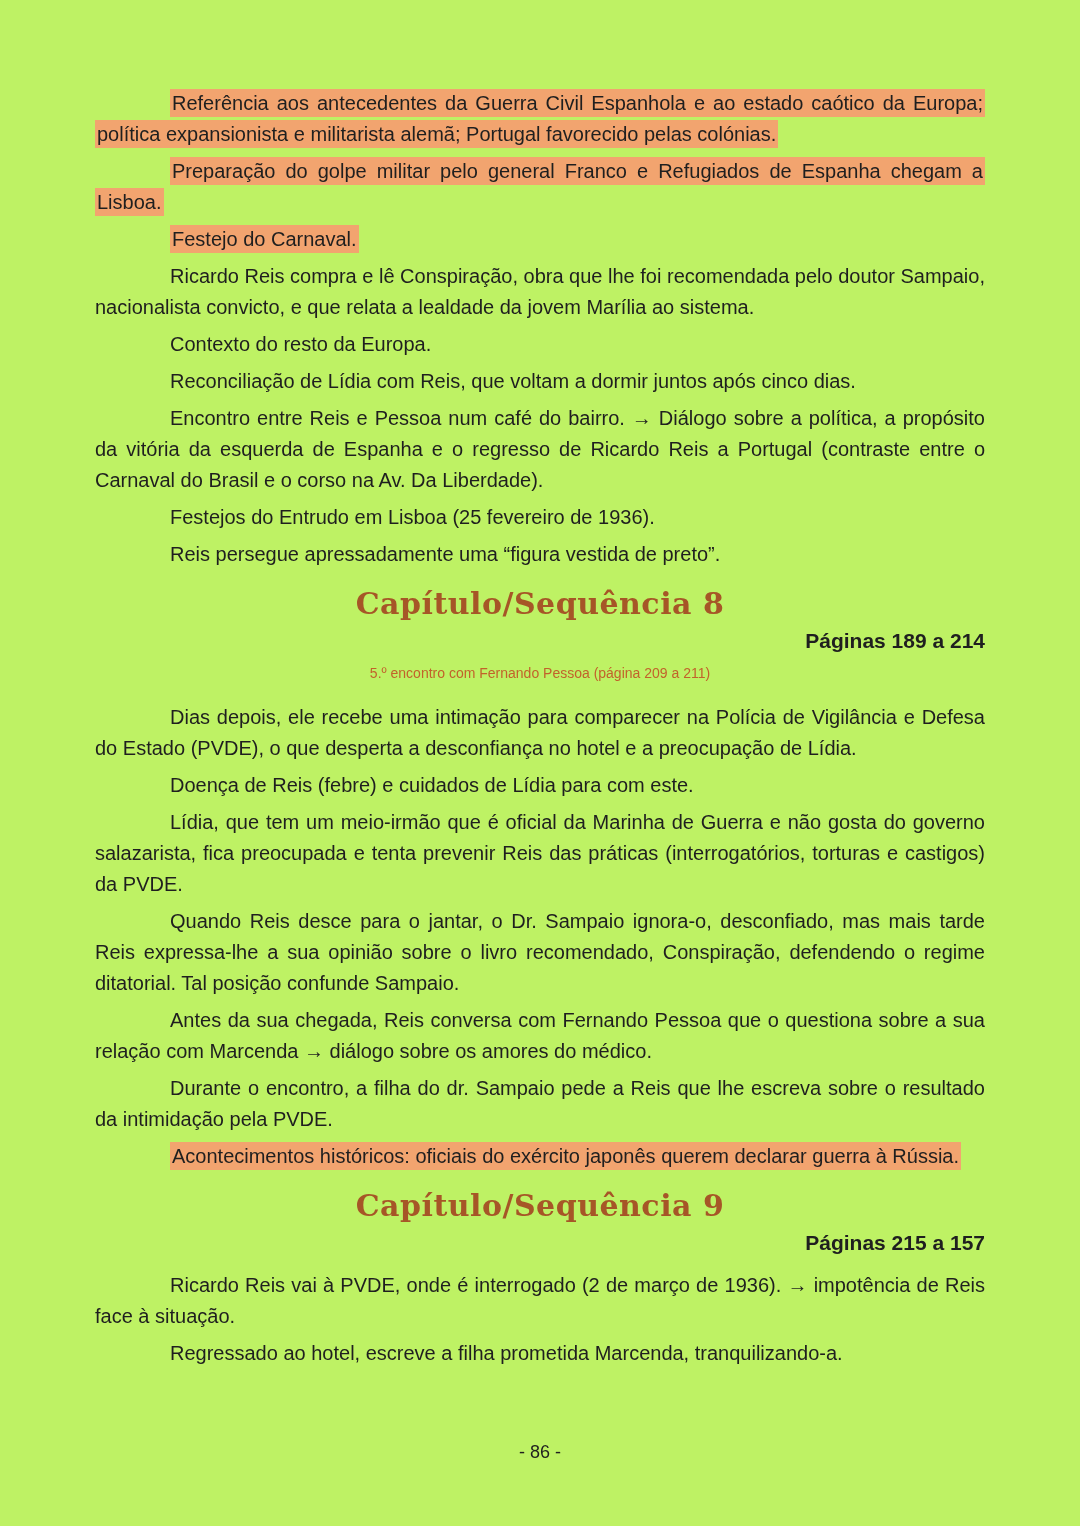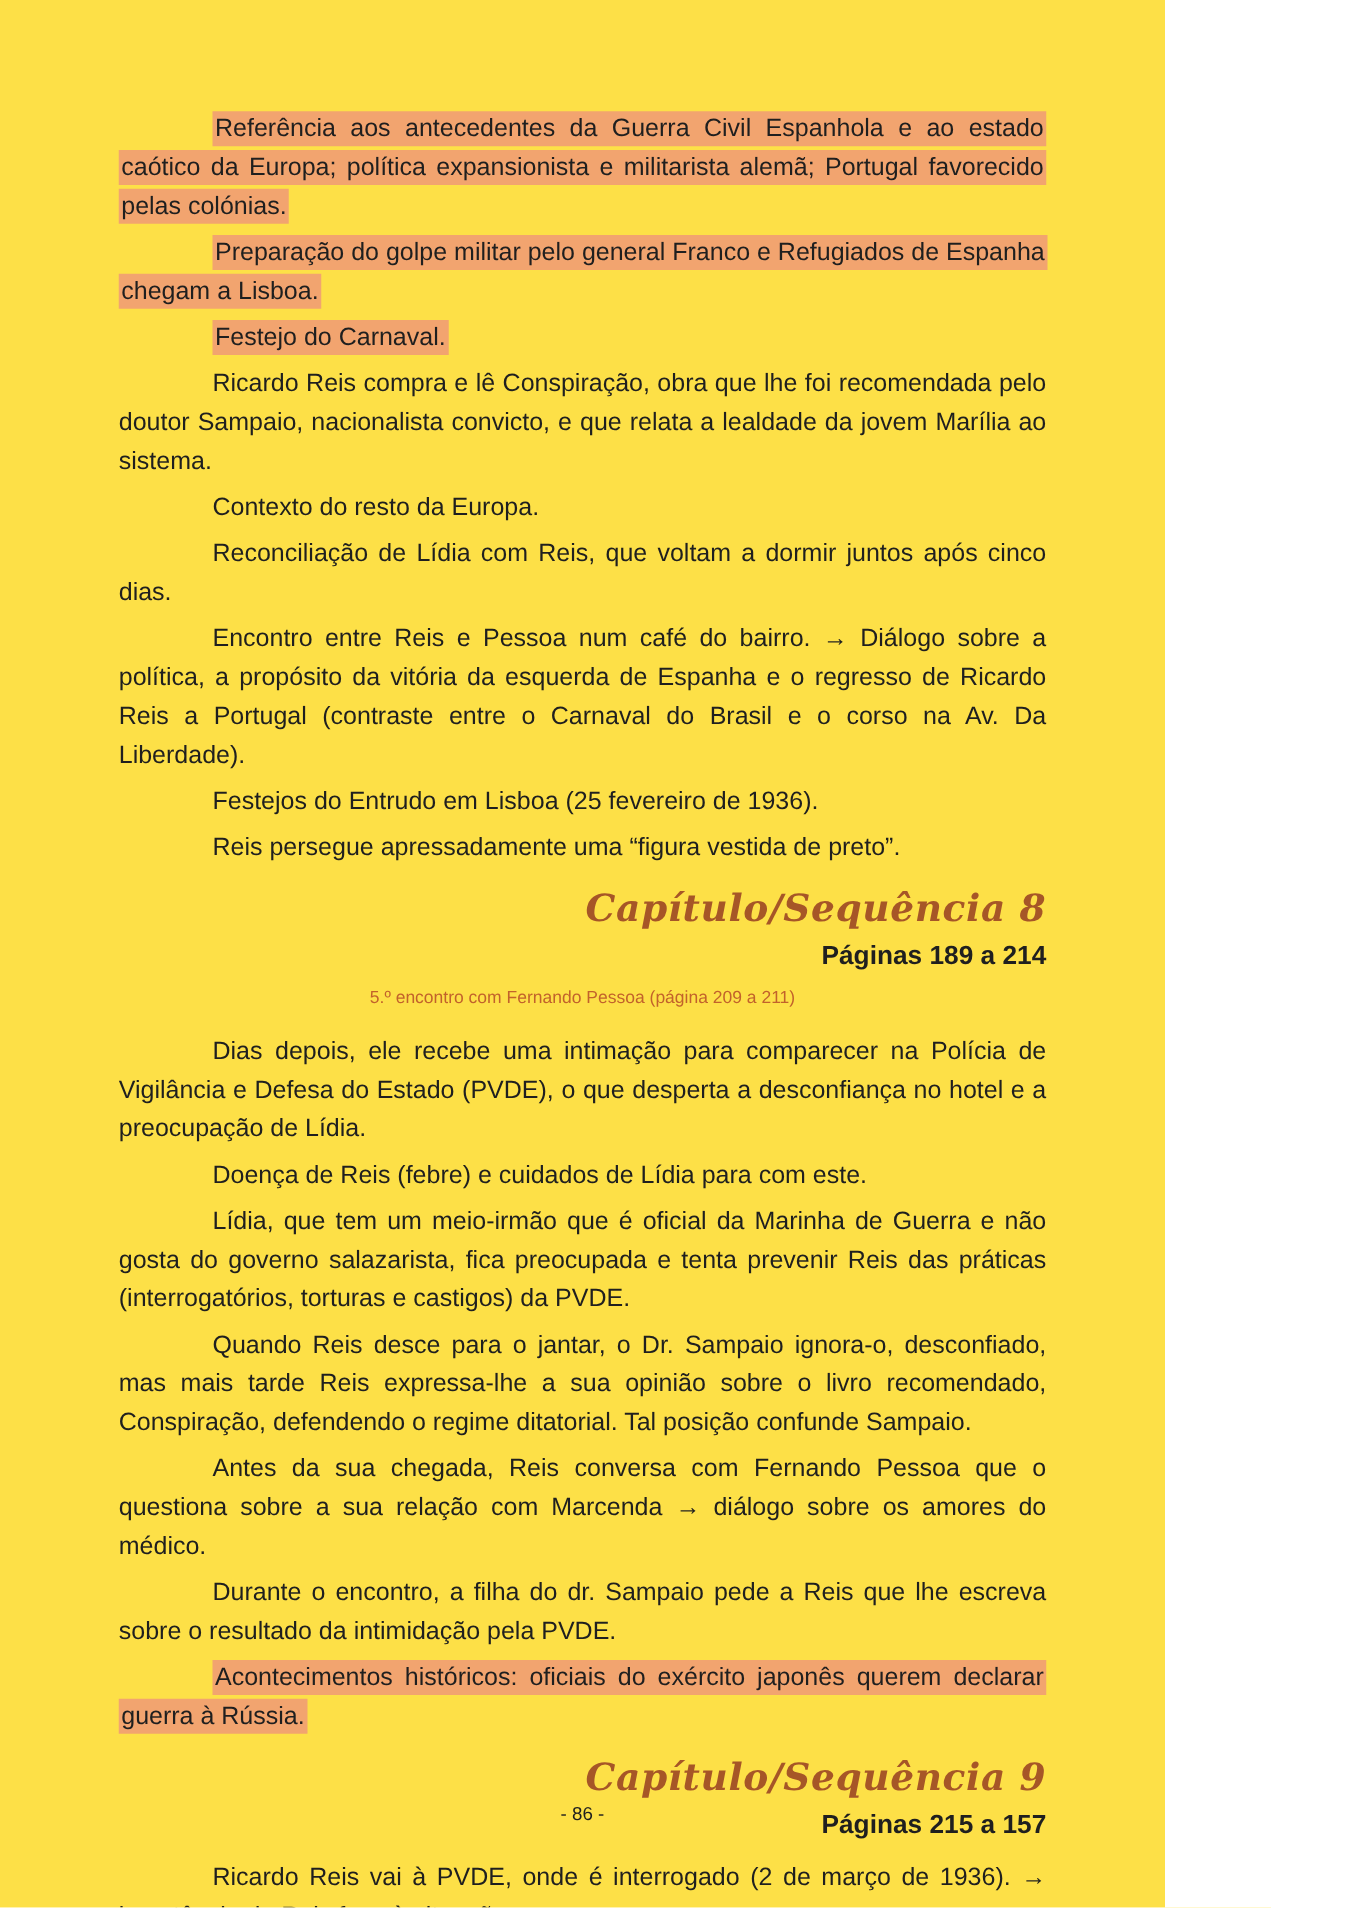--- a/index.html
+++ b/index.html
@@ -2,23 +2,23 @@
 <html style="--hl: #f2a46f; --heading-script: #a65627; --heading-accent: #c2622b; --body-text: #1f1f1f;"><head>
 <meta charset="utf-8">
 <style>
   html, body {
     margin: 0;
     padding: 0;
     background: #ffffff;
   }
   .page {
     position: relative;
-    width: 932px;
+    width: 1080px;
     height: 1526px;
-    background: #fde047;
+    background: #bef264;
     overflow: hidden;
     font-family: "Liberation Sans", sans-serif;
     color: var(--body-text, #1f1f1f);
     box-sizing: border-box;
     padding: 88px 95px 0 95px;
   }
   .para {
     font-size: 20px;
     line-height: 31px;
     text-align: justify;
@@ -26,27 +26,26 @@
     margin: 0 0 6px 0;
   }
   .hl {
     background: var(--hl, #f2a46f);
     padding: 3px 2px;
     -webkit-box-decoration-break: clone;
     box-decoration-break: clone;
   }
   .h-script {
     font-family: "DejaVu Serif", serif;
-    font-style: italic;
     font-weight: bold;
     font-size: 30px;
     line-height: 40px;
     letter-spacing: 0.5px;
     color: var(--heading-script, #a65627);
-    text-align: right;
+    text-align: center;
     margin: 14px 0 2px 0;
   }
   .h-bold {
     font-size: 21px;
     line-height: 30px;
     font-weight: bold;
     text-align: right;
     color: var(--body-text, #1f1f1f);
     margin: 0 0 2px 0;
   }
@@ -60,21 +59,21 @@
   }
   .h-bold-last {
     margin-bottom: 12px;
   }
   .page-footer {
     position: absolute;
     top: 1438px;
     left: 0;
     right: 0;
     text-align: center;
-    font-size: 15px;
+    font-size: 18px;
     line-height: 28px;
     color: var(--body-text, #1f1f1f);
   }
 </style>
 </head>
 <body>
 
 <main class="page">
   <div id="doc-body">
       <p class="para"><span class="hl">Referência aos antecedentes da Guerra Civil Espanhola e ao estado caótico da Europa; política expansionista e militarista alemã; Portugal favorecido pelas colónias.</span></p>

